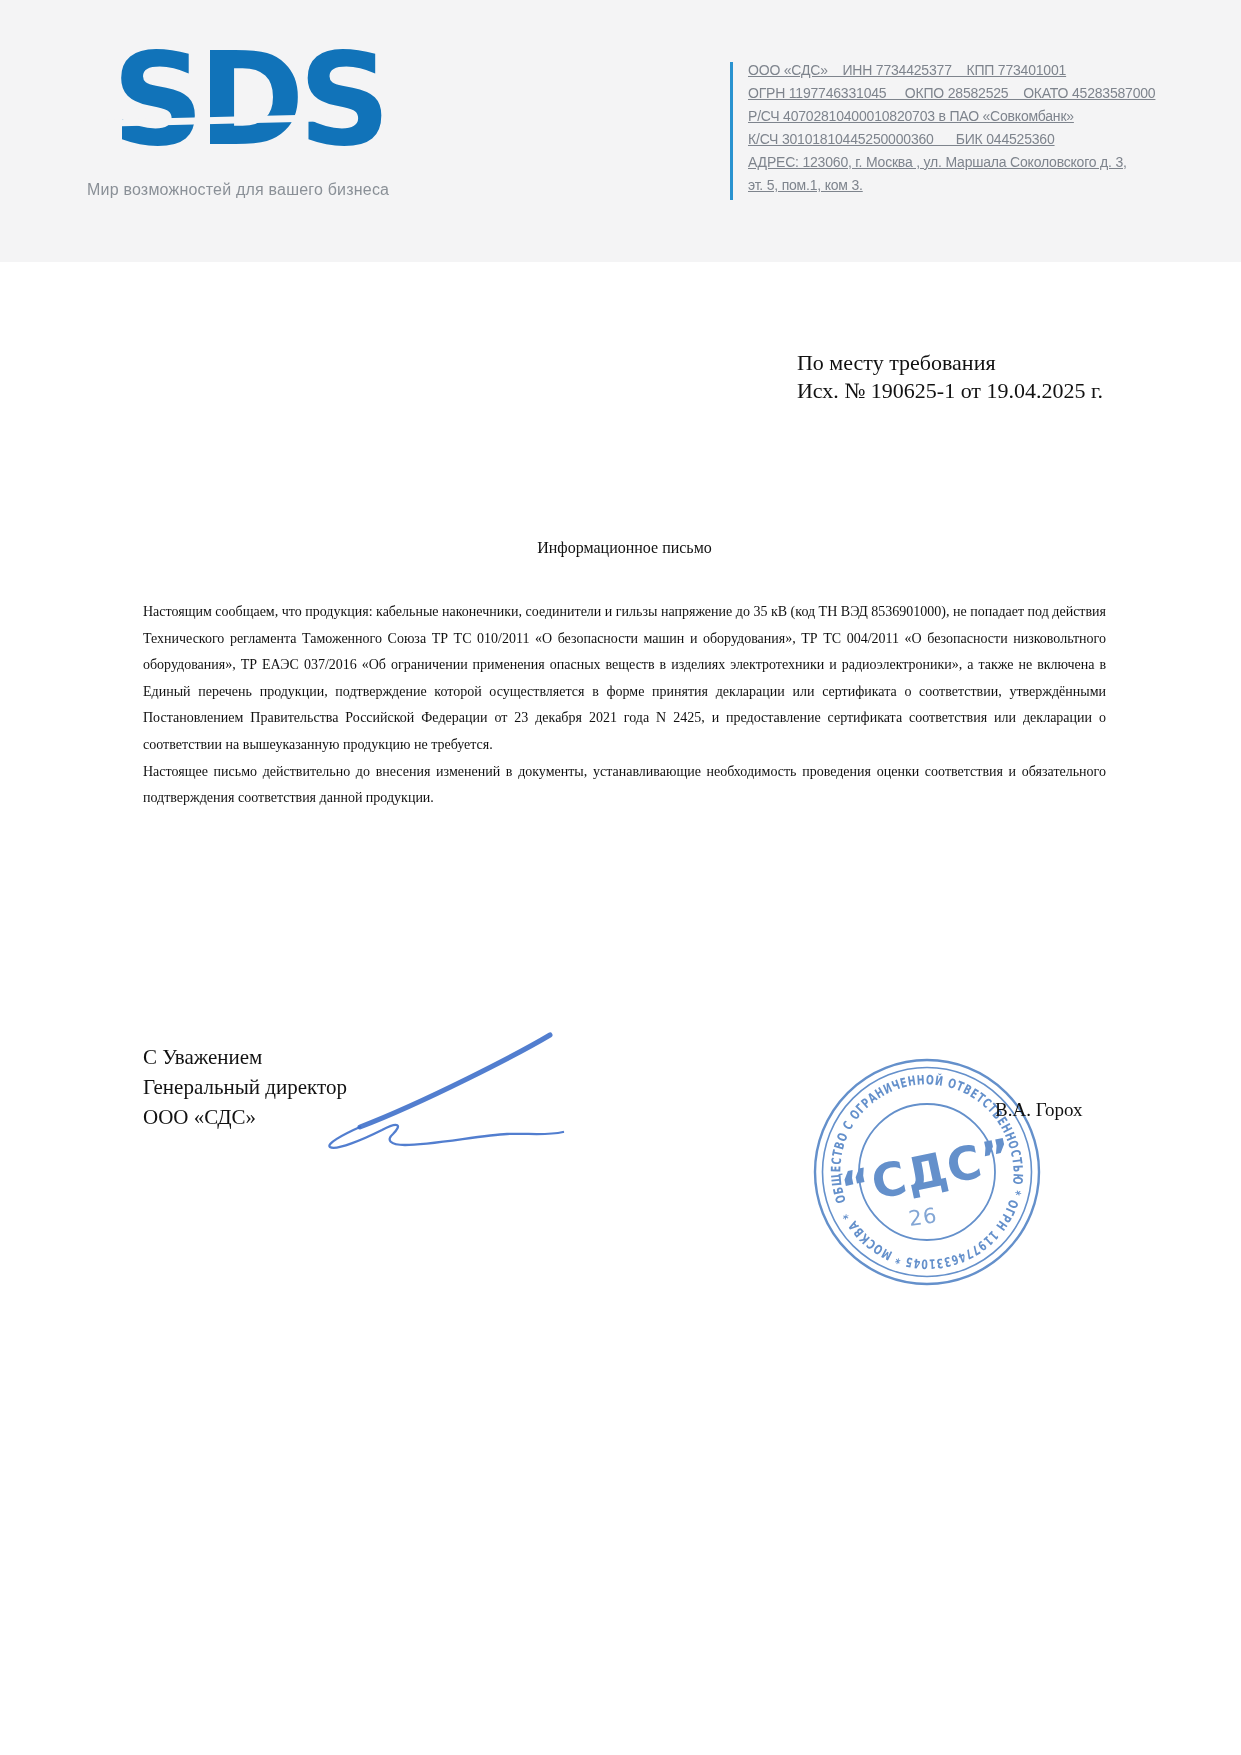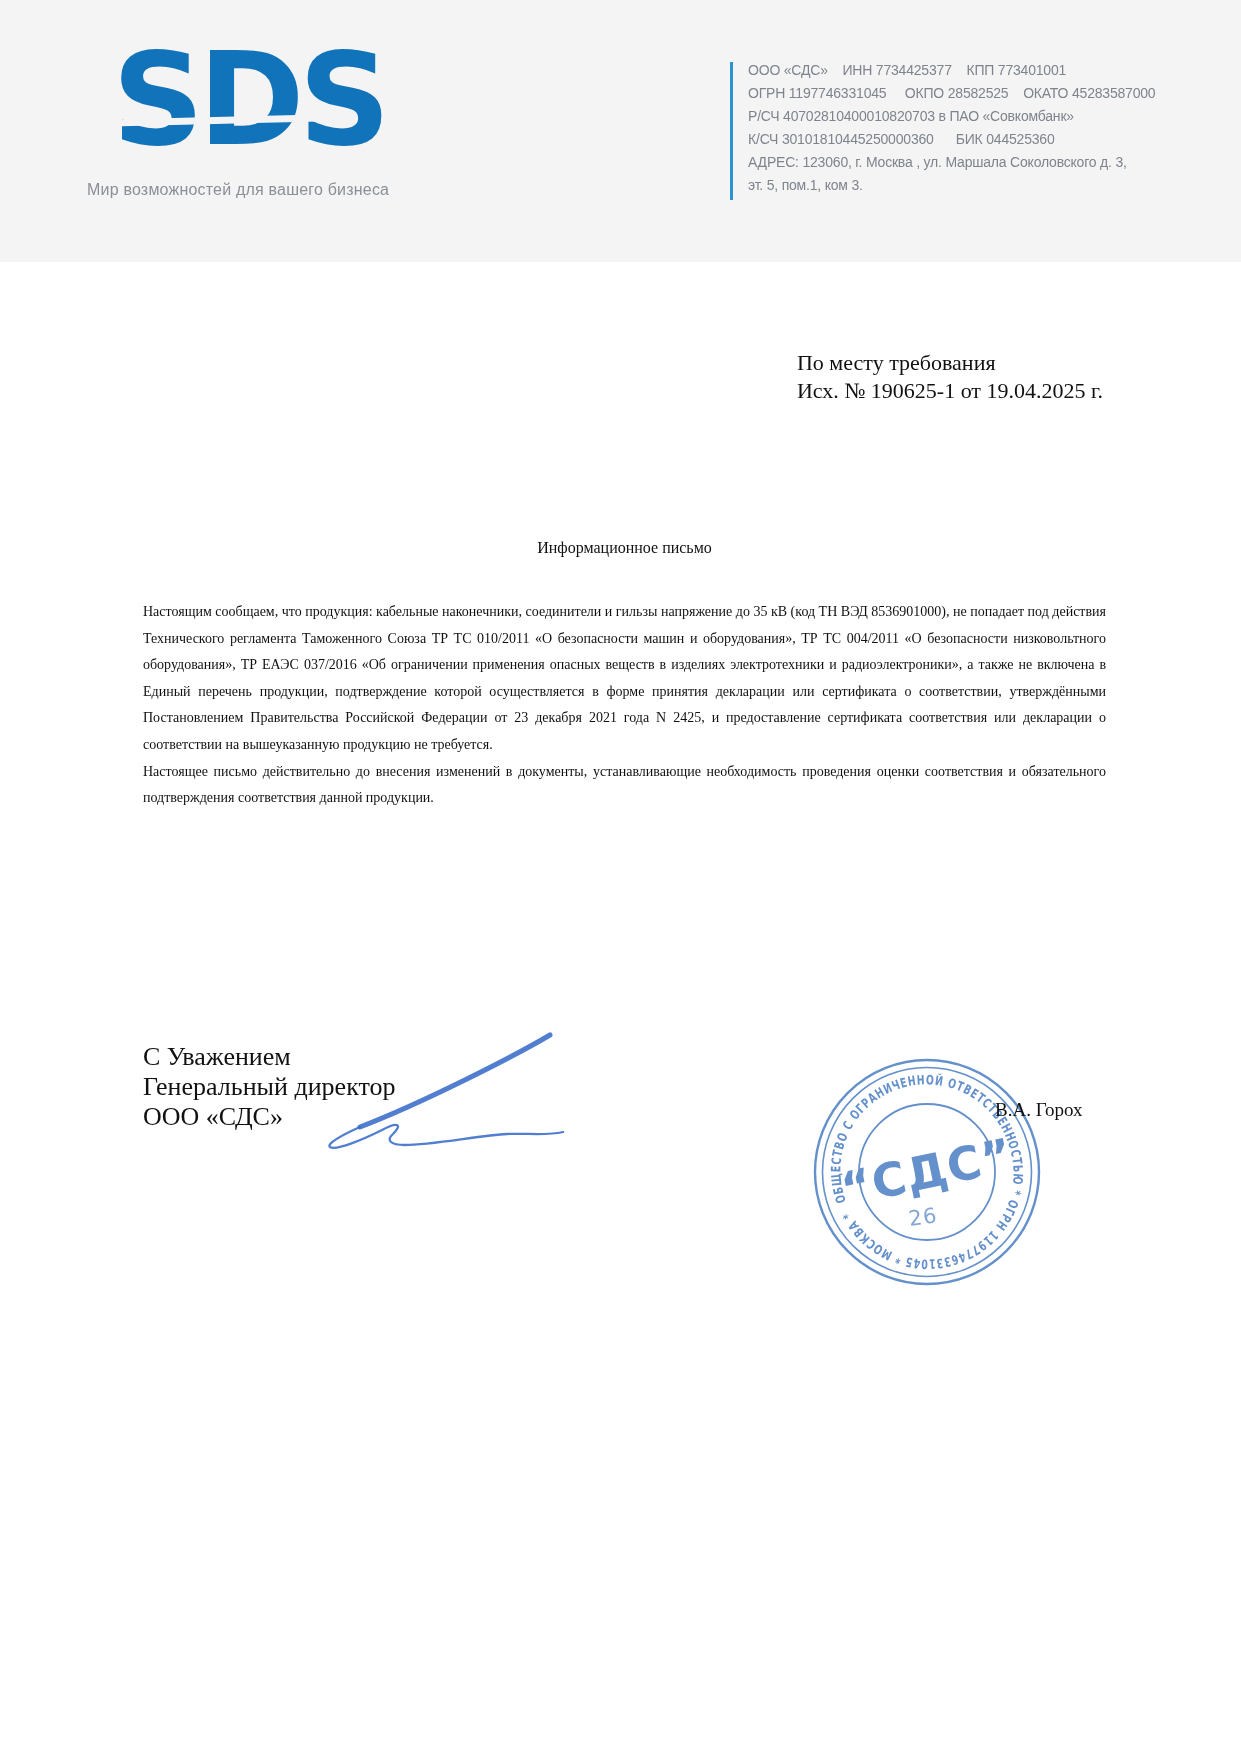--- a/index.html
+++ b/index.html
@@ -42,21 +42,21 @@
     width:3px;height:138px;
     background:#2a93d0;
   }
   .details-lines{
     position:absolute;left:748px;top:59px;
     font-family:"Liberation Sans", sans-serif;
     font-size:14px;line-height:23px;
     letter-spacing:-0.2px;
     color:#7e848d;
   }
-  .detail-line{white-space:pre;}
+  .detail-line{white-space:pre;text-decoration:underline;}
   
   .ref-block{
     position:absolute;right:138px;top:349px;
     font-size:22px;line-height:28px;
   }
   
   .title{
     position:absolute;left:143px;top:539px;width:963px;
     margin:0;text-align:center;
     font-size:16px;font-weight:normal;
@@ -64,21 +64,21 @@
   
   .body-text{
     position:absolute;left:143px;top:599px;width:963px;
     font-size:14px;line-height:26.6px;
     text-align:justify;
   }
   .body-text p{margin:0;}
   
   .sig-block{
     position:absolute;left:143px;top:1042px;
-    font-size:26px;line-height:30px;
+    font-size:21px;line-height:30px;
   }
   .signer-name{
     position:absolute;left:995px;top:1099px;
     font-size:19px;
   }
   .sig-ink{
     position:absolute;left:300px;top:1022px;
     width:290px;height:135px;
   }
   .sig-ink path{

